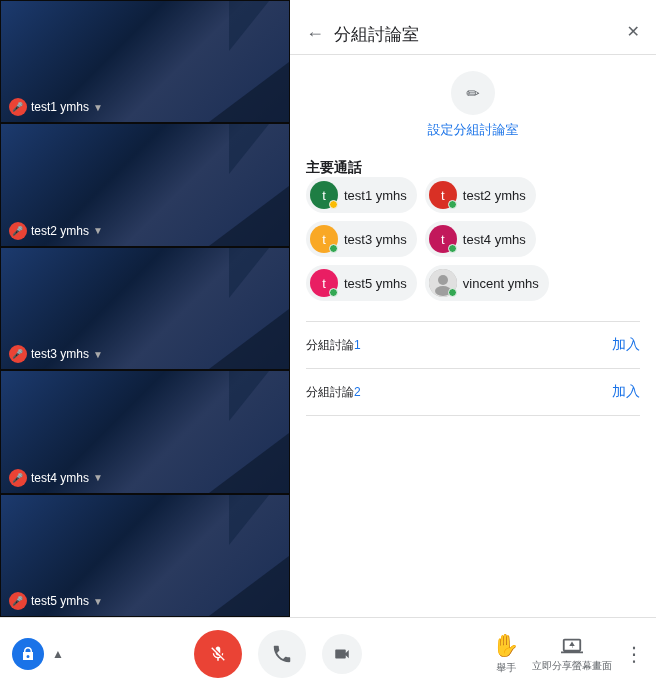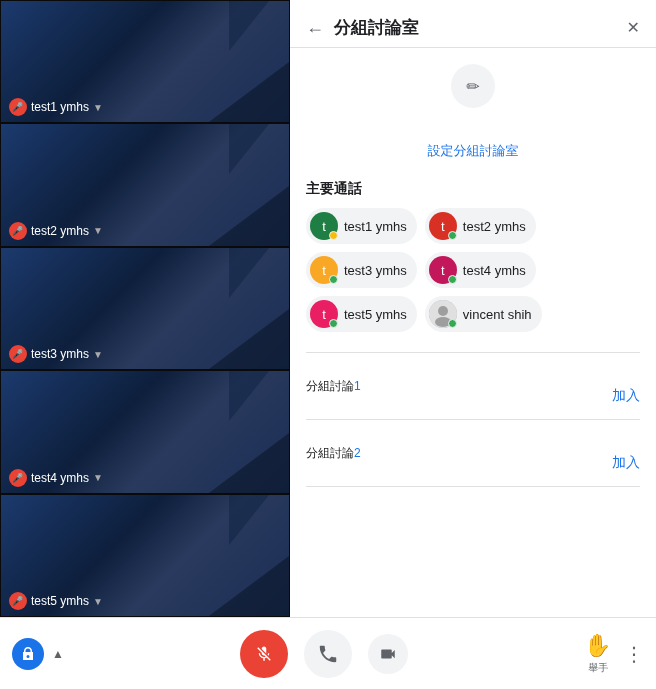--- a/index.html
+++ b/index.html
@@ -96,23 +96,24 @@
 
     .back-btn {
       cursor: pointer;
       color: #5f6368;
       font-size: 18px;
       margin-right: 10px;
     }
 
     .panel-title {
       font-size: 17px;
-      font-weight: 700;
+      font-weight: 400;
       color: #202124;
       flex: 1;
+      margin-top: 7px;
     }
 
     .close-btn {
       color: #5f6368;
       font-size: 16px;
       cursor: pointer;
     }
 
     .panel-body {
       flex: 1;
@@ -141,28 +142,26 @@
 
     .pencil-icon {
       font-size: 16px;
       color: #5f6368;
     }
 
     .setup-label {
       color: #1a73e8;
       font-size: 13px;
       cursor: pointer;
-      margin-top: 28px;
     }
 
     .section-title {
       font-size: 14px;
       font-weight: 600;
       color: #202124;
-      margin-bottom: 10px;
     }
 
     .avatar-grid {
       display: flex;
       flex-wrap: wrap;
       gap: 8px;
       margin-bottom: 20px;
     }
 
     .avatar-chip {
@@ -229,21 +228,20 @@
       color: #1a73e8;
     }
 
     .join-btn {
       color: #1a73e8;
       font-size: 14px;
       font-weight: 500;
       cursor: pointer;
       background: none;
       border: none;
-      margin-top: 20px;
     }
 
     
     .toolbar {
       height: 72px;
       background: #fff;
       border-top: 1px solid #e0e0e0;
       display: flex;
       align-items: center;
       justify-content: space-around;
@@ -543,21 +541,21 @@
           <div class="avatar-wrapper">
             <div style="width:28px;height:28px;border-radius:50%;background:#bdbdbd;display:flex;align-items:center;justify-content:center;overflow:hidden;">
               <svg viewBox="0 0 28 28" width="28" height="28">
                 <circle cx="14" cy="14" r="14" fill="#e0e0e0"></circle>
                 <circle cx="14" cy="11" r="5" fill="#9e9e9e"></circle>
                 <ellipse cx="14" cy="22" rx="8" ry="5" fill="#9e9e9e"></ellipse>
               </svg>
             </div>
             <div class="status-dot" style="background:#34a853;"></div>
           </div>
-          <span class="chip-name">vincent shih</span>
+          <span class="chip-name">vincent ymhs</span>
         </div>
       </div>
 
       <div class="breakout-row">
         <span class="breakout-name">
           分組討論<span>1</span>
         </span>
         <button class="join-btn">加入</button>
       </div>
       <div class="breakout-row">
@@ -596,15 +594,21 @@
         <path d="M17 10.5V7c0-.55-.45-1-1-1H4c-.55 0-1 .45-1 1v10c0 .55.45 1 1 1h12c.55 0 1-.45 1-1v-3.5l4 4v-11l-4 4z" fill="#5f6368"></path>
       </svg>
     </div>
   </div>
 
   <div class="toolbar-right">
     <div class="toolbar-action">
       <span class="toolbar-action-icon">✋</span>
       <span class="toolbar-action-label">舉手</span>
     </div>
+    <div class="toolbar-action">
+      <svg width="22" height="22" viewBox="0 0 24 24">
+        <path d="M20 18c1.1 0 1.99-.9 1.99-2L22 6c0-1.1-.9-2-2-2H4c-1.1 0-2 .9-2 2v10c0 1.1.9 2 2 2H0v2h24v-2h-4zM4 6h16v10H4V6zm9 8l-1-2H9l3-5 3 5h-2l-1 2z" fill="#5f6368"></path>
+      </svg>
+      <span class="toolbar-action-label">立即分享螢幕畫面</span>
+    </div>
     <span class="more-btn">⋮</span>
   </div>
 </div>
 
 </body></html>

